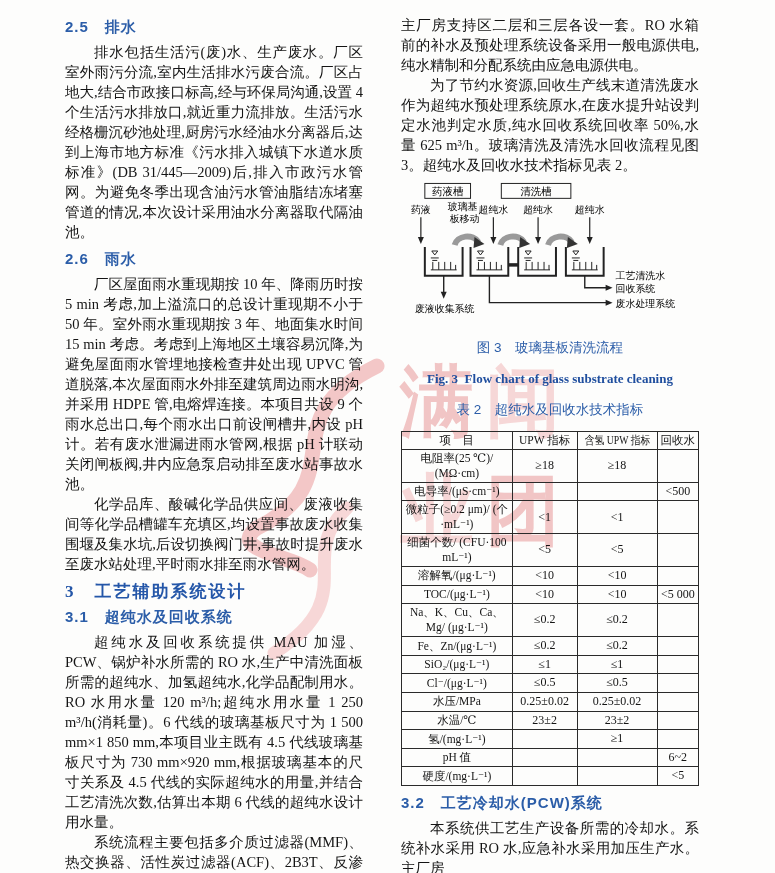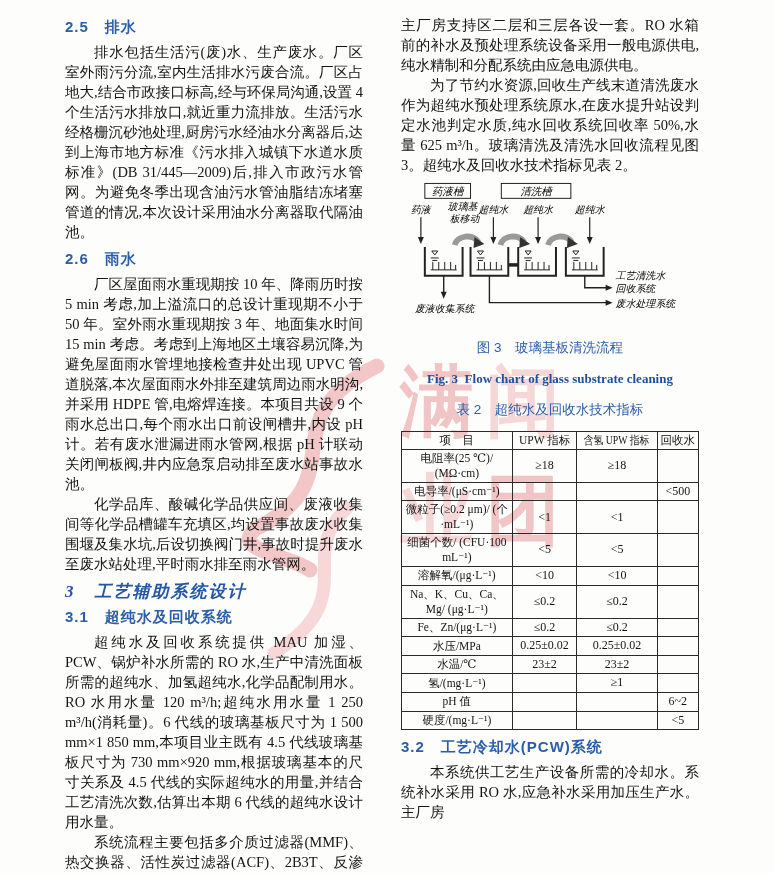--- a/index.html
+++ b/index.html
@@ -5,34 +5,34 @@
   html,body{margin:0;padding:0;}
   body{width:775px;height:873px;background:#fdfdfc;overflow:hidden;position:relative;
        font-family:"Liberation Serif","DejaVu Serif",serif;color:#141414;}
   .page{position:absolute;inset:0;padding:15px 14px 0 65px;box-sizing:border-box;
         display:flex;gap:38px;z-index:1;}
   .col{width:298px;flex:0 0 298px;font-size:14.5px;line-height:20px;text-align:justify;}
   p{margin:0;}
   p.ind{text-indent:2em;}
   h2.sec{color:#2b5da8;font-size:15px;font-weight:bold;margin:7px 0 5px;
          font-family:"Liberation Sans","DejaVu Sans",sans-serif;letter-spacing:1px;}
-  h1.big{color:#2456a8;font-size:17px;font-weight:bold;font-style:italic;
+  h1.big{color:#2456a8;font-size:17px;font-weight:bold;
          margin:8px 0 5px;letter-spacing:2px;}
   .cap{text-align:center;white-space:pre-wrap;margin:11px 0;}
   .cap-cn{color:#2b5da8;font-size:13.5px;font-family:"Liberation Sans","DejaVu Sans",sans-serif;}
   .cap-en{color:#1f4e9e;font-size:13px;font-weight:bold;}
   table.upw{border-collapse:collapse;width:100%;margin-top:9px;font-size:12px;line-height:1.3;}
   table.upw th,table.upw td{border:1px solid #2a2a2a;text-align:center;
         padding:1px 1px;font-weight:normal;vertical-align:middle;}
   table.upw th{font-size:11.5px;white-space:nowrap;}
   table.upw col.c1{width:38%;} table.upw col.c2{width:22%;}
   table.upw col.c3{width:26%;} table.upw col.c4{width:14%;}
   td.item{font-size:11.5px;}
   .squeeze{display:inline-block;transform:scaleX(.85);transform-origin:center;}
-  .fig-wrap{margin:6px 0 19px;font-style:italic;}
+  .fig-wrap{margin:6px 0 19px;}
   .fig-wrap svg{display:block;}
   svg text{font-family:"Liberation Serif","DejaVu Serif",serif;}
   
   .wm{position:absolute;z-index:0;pointer-events:none;}
   .wm-grid{left:396px;top:352px;width:168px;height:214px;display:grid;
            grid-template-columns:1fr 1fr;grid-template-rows:1fr 1fr;gap:4px;}
   .wm-grid span{font-family:"Liberation Sans","DejaVu Sans",sans-serif;font-weight:bold;
            font-size:74px;line-height:100px;text-align:center;color:rgba(219,80,80,.32);
            transform:scaleY(1.05);}
   .wm-grid span:nth-child(2),.wm-grid span:nth-child(3){color:rgba(230,120,120,.28);}
@@ -199,36 +199,54 @@
             <td>&nbsp;</td>
           </tr>
 
           <tr>
             <td class="item">溶解氧/(μg·L⁻¹)</td>
             <td>&lt;10</td>
             <td>&lt;10</td>
             <td>&nbsp;</td>
           </tr>
 
+          <tr>
+            <td class="item">TOC/(μg·L⁻¹)</td>
+            <td>&lt;10</td>
+            <td>&lt;10</td>
+            <td>&lt;5 000</td>
+          </tr>
 
           <tr>
             <td class="item">Na、K、Cu、Ca、Mg/ (μg·L⁻¹)</td>
             <td>≤0.2</td>
             <td>≤0.2</td>
             <td>&nbsp;</td>
           </tr>
 
           <tr>
             <td class="item">Fe、Zn/(μg·L⁻¹)</td>
             <td>≤0.2</td>
             <td>≤0.2</td>
             <td>&nbsp;</td>
           </tr>
 
-
+          <tr>
+            <td class="item">SiO₂/(μg·L⁻¹)</td>
+            <td>≤1</td>
+            <td>≤1</td>
+            <td>&nbsp;</td>
+          </tr>
+
+          <tr>
+            <td class="item">Cl⁻/(μg·L⁻¹)</td>
+            <td>≤0.5</td>
+            <td>≤0.5</td>
+            <td>&nbsp;</td>
+          </tr>
 
           <tr>
             <td class="item">水压/MPa</td>
             <td>0.25±0.02</td>
             <td>0.25±0.02</td>
             <td>&nbsp;</td>
           </tr>
 
           <tr>
             <td class="item">水温/℃</td>

